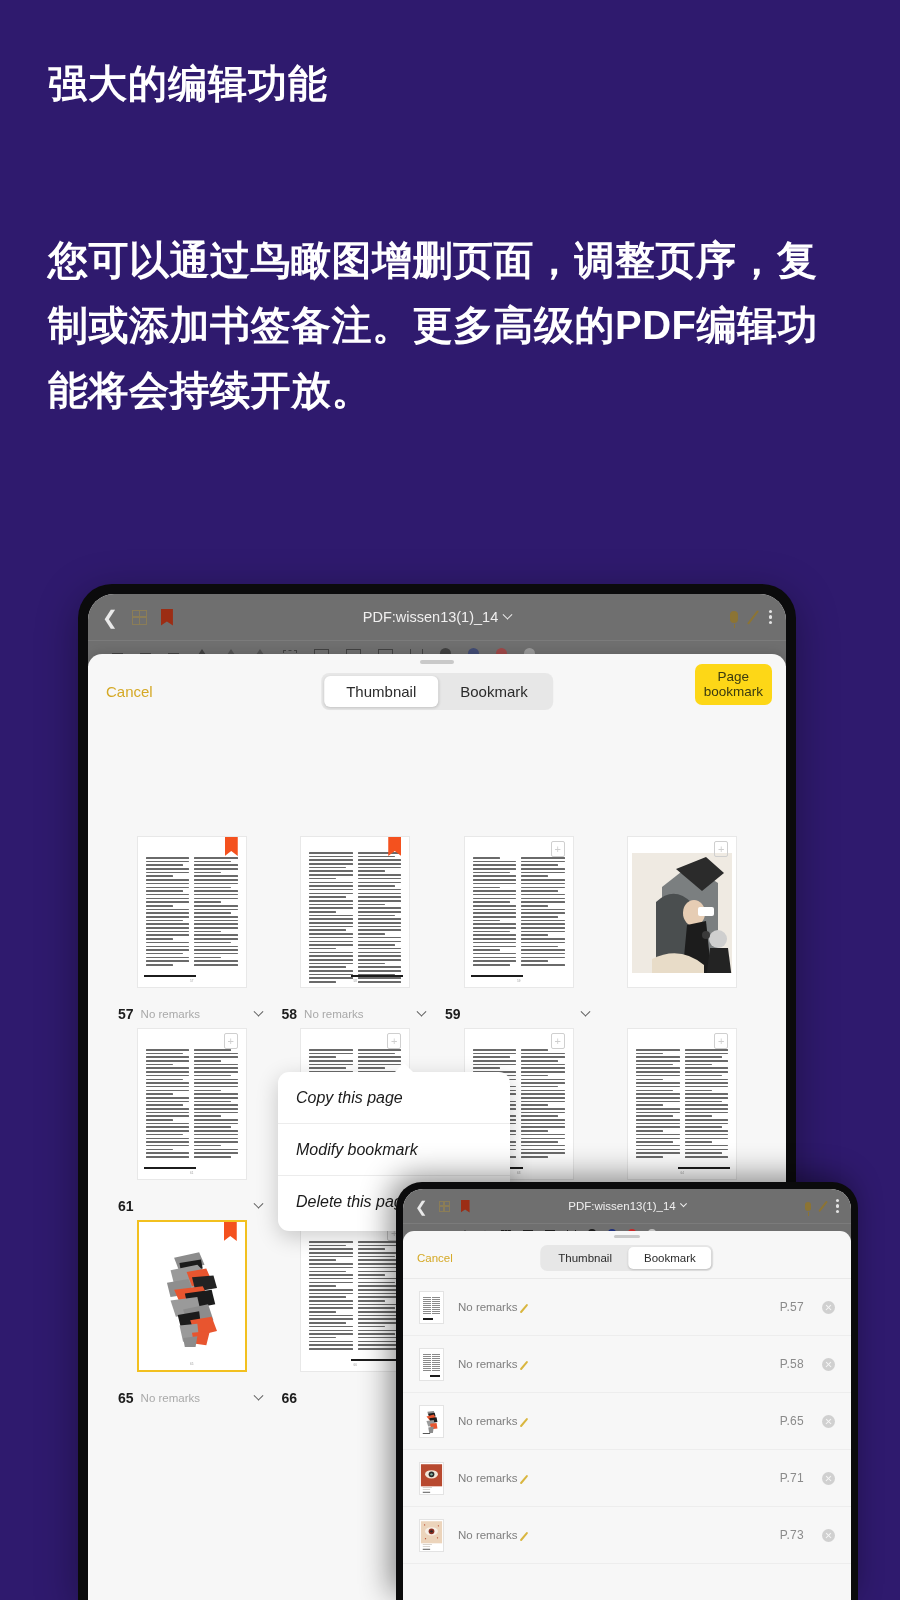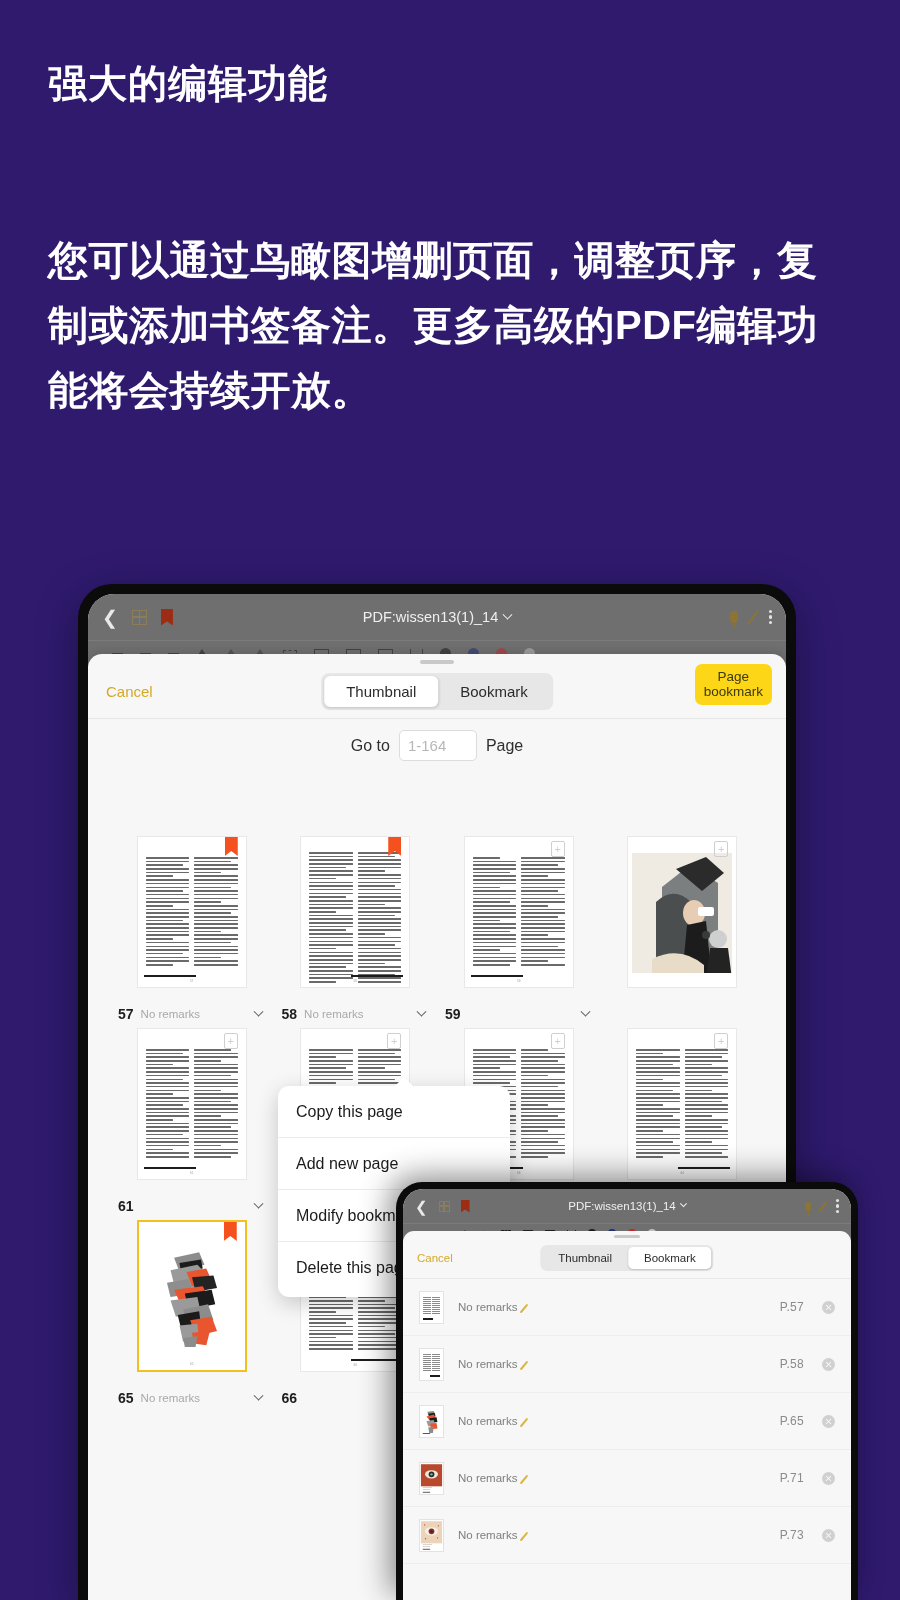--- a/index.html
+++ b/index.html
@@ -229,27 +229,28 @@
   .tl-rem { font-size: 11.5px; color: #a9a9a9; }
   .tl-chev { margin-left: auto; color: #5c5c5c; }
 
   
   .art-gray { position:absolute; inset: 16px 4px 14px 4px; background: #ffffff; overflow:hidden; }
   .art-color { position:absolute; inset: 16px 4px 14px 4px; background: #ffffff; overflow:hidden; }
 
   
   .popup {
     position: absolute;
-    left: 190px; top: 432px;
+    left: 190px; top: 418px;
     width: 232px;
     background: #ffffff;
     border-radius: 11px;
     box-shadow: 0 6px 22px rgba(0,0,0,0.20);
     padding: 0 0 4px;
     z-index: 40;
+    font-style: italic;
   }
   .popup:before {
     content: "";
     position: absolute; top: -9px; left: 116px;
     border-left: 10px solid transparent;
     border-right: 10px solid transparent;
     border-bottom: 10px solid #ffffff;
   }
   .popup-item {
     font-size: 16px; color: #1b1b1b;
@@ -393,25 +394,20 @@
           <div class="segmented">
             <span class="seg active">Thumbnail</span>
             <span class="seg">Bookmark</span>
           </div>
           <div class="more-pill">
             <div>Page</div>
             <div>bookmark</div>
           </div>
         </div>
 
-        <div class="goto-row">
-          <span>Go to</span>
-          <span class="goto-input">1-164</span>
-          <span>Page</span>
-        </div>
 
         <div class="thumbs">
 
           <div class="thumb-row">
 
             <div class="thumb-cell">
               <div class="thumb-box">
                 <div class="pg-head">·······</div>
                 <div class="cols">
                   <div class="col">
@@ -1206,21 +1202,20 @@
                 <span class="tl-rem"></span>
                 <span class="tl-chev chev-sm"></span>
               </div>
             </div>
           </div>
 
         </div>
 
         <div class="popup">
           <div class="popup-item">Copy this page</div>
-          <div class="popup-item">Add new page</div>
           <div class="popup-item">Modify bookmark</div>
           <div class="popup-item">Delete this page</div>
         </div>
 
       </div>
     </div>
   </div>
 
   <div class="phone2">
     <div class="phone2-screen">

